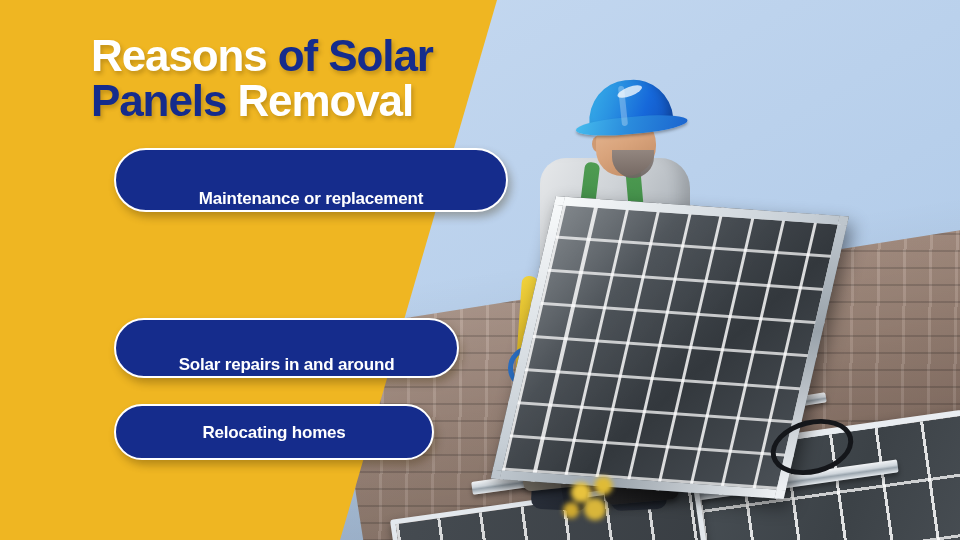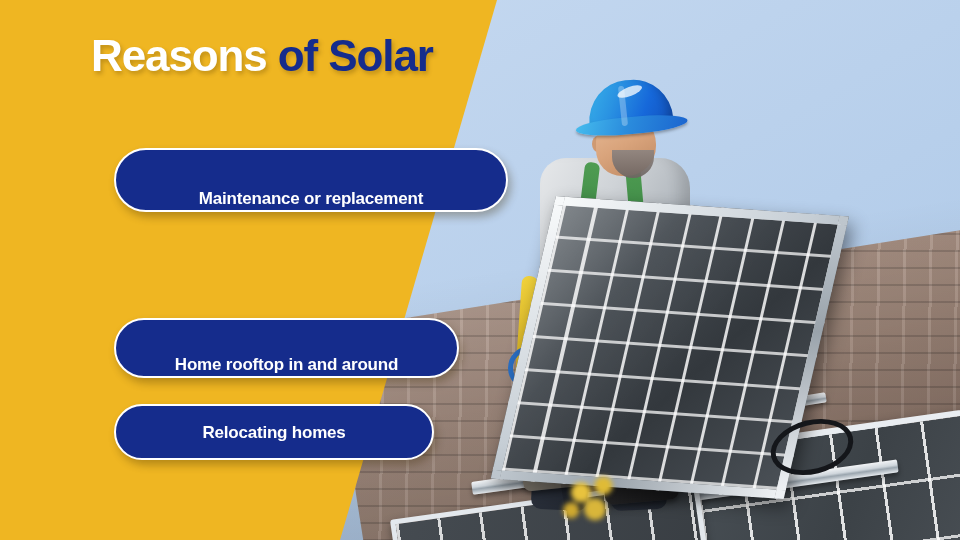--- a/index.html
+++ b/index.html
@@ -300,32 +300,33 @@
       <div class="panel-big-gloss"></div>
     </div>
     <div class="wire"></div>
     <div class="flower"></div>
   </div>
 
   <div class="yellow"></div>
 
   <div class="title">
     <div class="title-line"><span class="w">Reasons </span><span class="n">of Solar</span></div>
+    <div class="title-line"><span class="n">Panels </span><span class="w">Removal</span></div>
   </div>
 
   <div class="pill p1 two-line">
     <span>
       <span>Maintenance or replacement</span>
     </span>
   </div>
 
 
   <div class="pill p3 two-line">
     <span>
-      <span>Home rooftop in and around</span>
+      <span>Solar repairs in and around</span>
     </span>
   </div>
 
   <div class="pill p4">
     <span>Relocating homes</span>
   </div>
 
 </div>
 
 </body></html>

